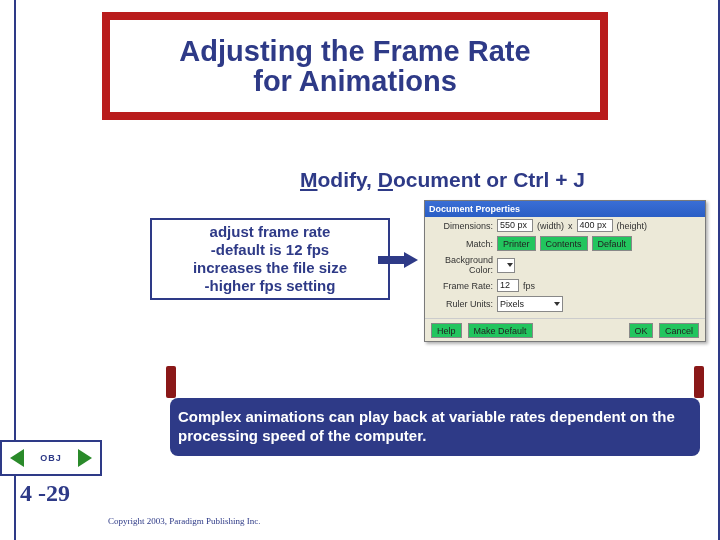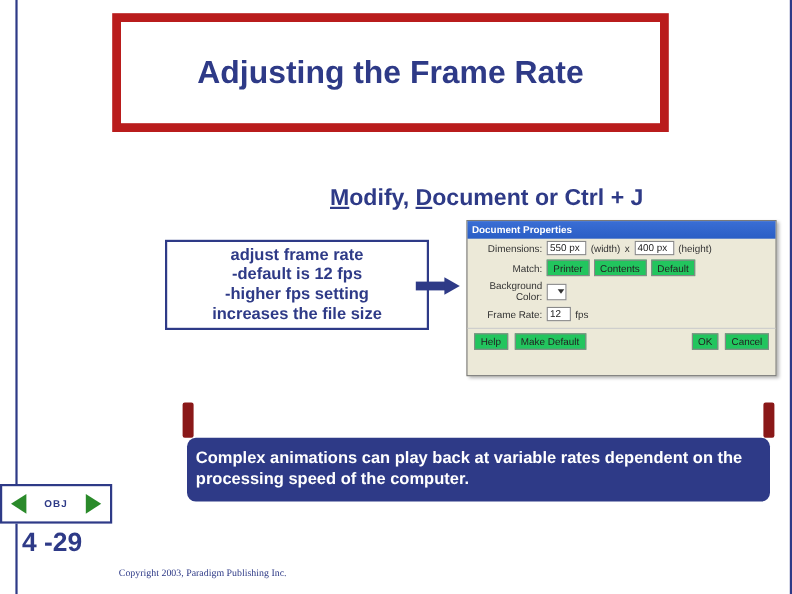--- a/index.html
+++ b/index.html
@@ -261,21 +261,21 @@
     font-family: "Arial Black", Arial, sans-serif;
     font-weight: 900;
     font-size: 9px;
     color: #2e3a87;
     letter-spacing: 1px;
   }
   .pagenum {
     position: absolute;
     left: 20px;
     top: 480px;
-    font-family: Liberation Sans, sans-serif;
+    font-family: Liberation Serif, serif;
     font-weight: 900;
     font-size: 24px;
     color: #2e3a87;
   }
   .copyright {
     position: absolute;
     left: 108px;
     top: 516px;
     font-family: Georgia, "Times New Roman", serif;
     font-size: 9px;
@@ -283,31 +283,32 @@
   }
 </style>
 </head>
 <body>
 
 <div class="slide"></div>
 
 <div class="title-box-shadow"></div>
 <div class="title-box">
   <h1>Adjusting the Frame Rate</h1>
+  <h1>for Animations</h1>
 </div>
 
 <div class="subtitle">
   <span class="ul">M</span><span>odify, </span><span class="ul">D</span><span>ocument or Ctrl + J</span>
 </div>
 
 <div class="callout">
   <div>adjust frame rate</div>
   <div>-default is 12 fps</div>
+  <div>increases the file size</div>
   <div>-higher fps setting</div>
-  <div>increases the file size</div>
 </div>
 
 <div class="arrow">
   <div class="arrow-shaft"></div>
   <div class="arrow-head"></div>
 </div>
 
 <div class="dialog">
   <div class="dialog-titlebar">Document Properties</div>
 
@@ -331,20 +332,26 @@
     <div class="dlg-label">Background Color:</div>
     <div class="dlg-swatch"></div>
   </div>
 
   <div class="dlg-row">
     <div class="dlg-label">Frame Rate:</div>
     <div class="dlg-input" style="width:22px">12</div>
     <div class="dlg-text">fps</div>
   </div>
 
+  <div class="dlg-row">
+    <div class="dlg-label">Ruler Units:</div>
+    <div class="dlg-select">
+        <span>Pixels</span>
+      </div>
+  </div>
 
   <div class="dlg-bottom">
     <div class="dlg-btn">Help</div>
     <div class="dlg-btn">Make Default</div>
     <div style="flex:1"></div>
     <div class="dlg-btn" style="width:24px;justify-content:center">OK</div>
     <div class="dlg-btn">Cancel</div>
   </div>
 </div>
 

